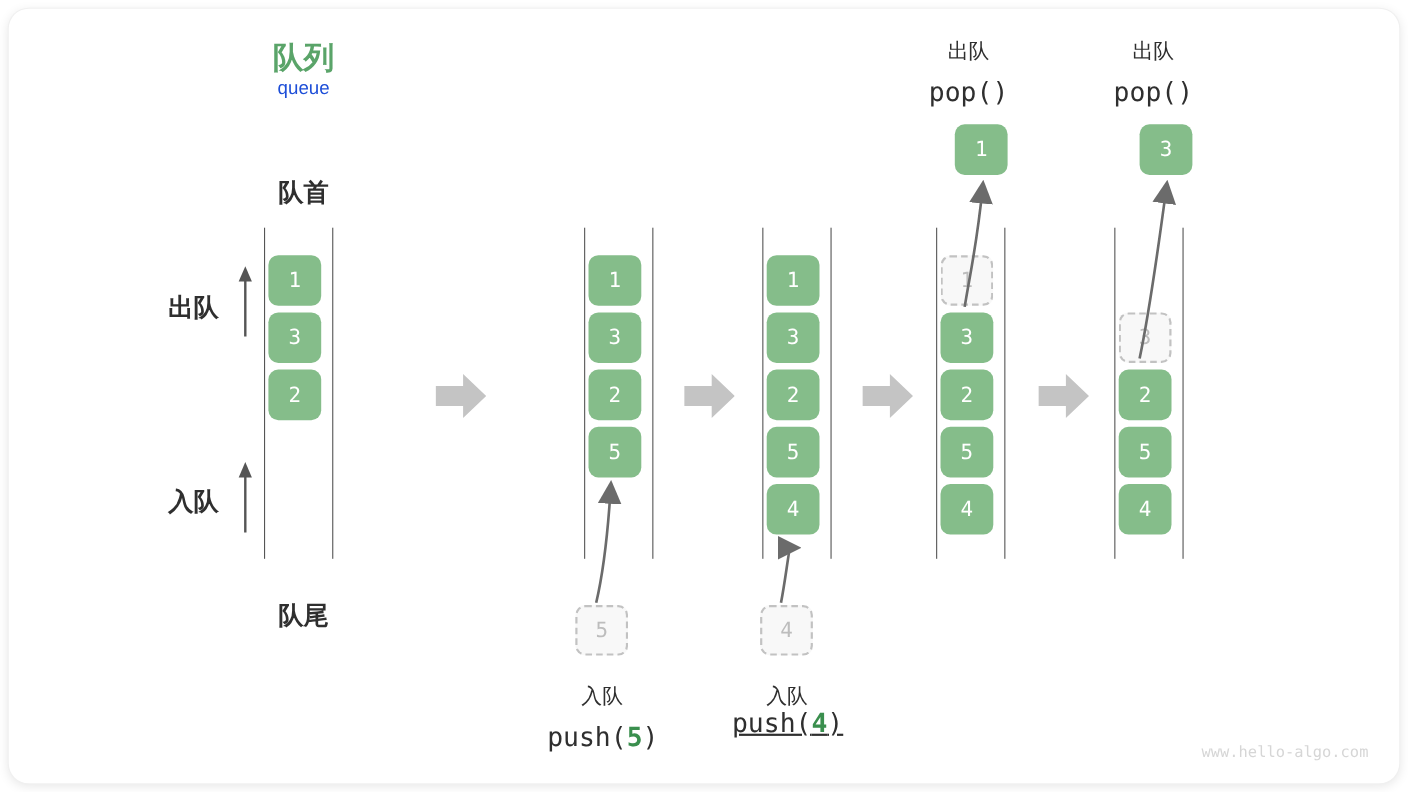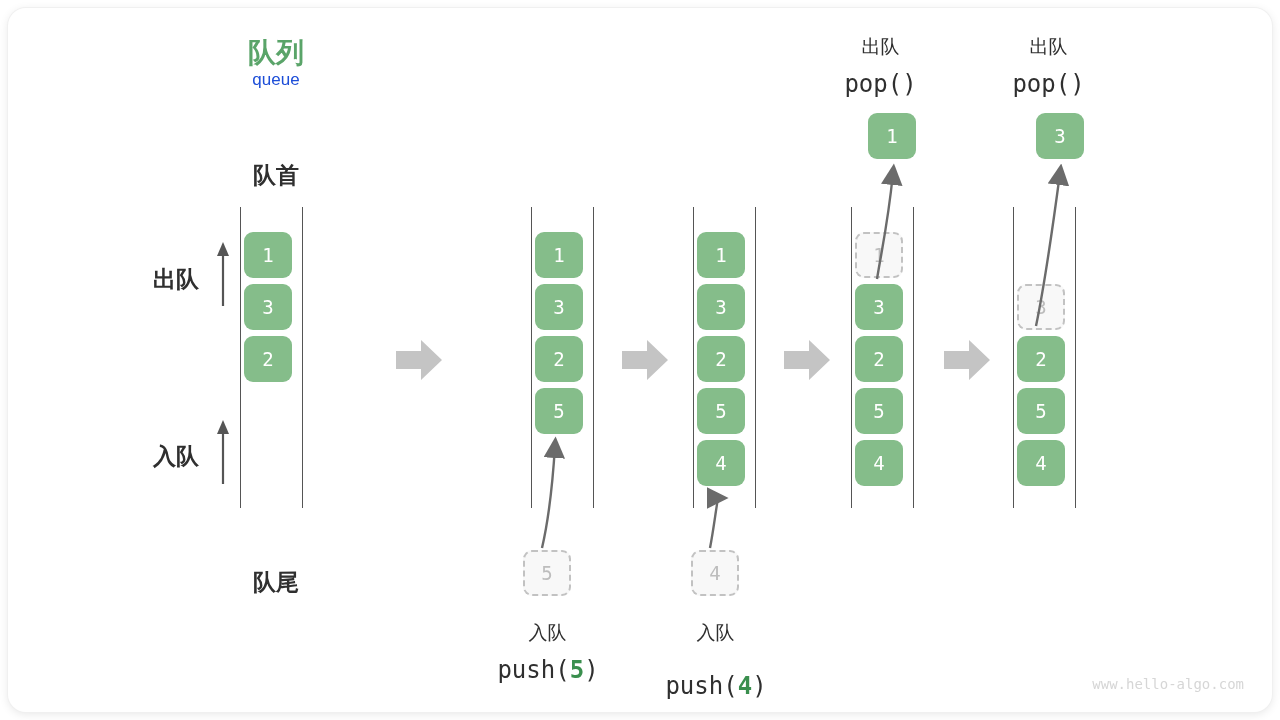--- a/index.html
+++ b/index.html
@@ -120,21 +120,21 @@
 </head>
 <body>
 
 <div id="stage">
   <div id="card">
 
     <div class="abs title-cn" style="left:228px; top:26px; width:80px; text-align:center;">队列</div>
     <div class="abs title-en" style="left:218px; top:62px; width:100px; text-align:center;">queue</div>
 
     <div class="abs label-bold" style="left:228px; top:152px; width:80px; text-align:center;">队首</div>
-    <div class="abs label-bold" style="left:228px; top:559px; width:80px; text-align:center;">队尾</div>
+    <div class="abs label-bold" style="left:228px; top:536px; width:80px; text-align:center;">队尾</div>
 
     <div class="abs label-bold" style="left:145px; top:256px;">出队</div>
     <div class="dir-arrow" style="left:205px; top:232px;">
       <svg width="20" height="68" viewBox="0 0 20 68">
         <line x1="10" y1="66" x2="10" y2="12" stroke="#555" stroke-width="2.2"></line>
         <path d="M10 2 L16 16 L4 16 Z" fill="#555"></path>
       </svg>
     </div>
 
     <div class="abs label-bold" style="left:145px; top:433px;">入队</div>
@@ -177,21 +177,21 @@
 
     <div class="rail" style="left:685px; top:199px; height:301px;"></div>
     <div class="rail" style="left:747px; top:199px; height:301px;"></div>
     <div class="cell" style="left:689px; top:224px;">1</div>
     <div class="cell" style="left:689px; top:276px;">3</div>
     <div class="cell" style="left:689px; top:328px;">2</div>
     <div class="cell" style="left:689px; top:380px;">5</div>
     <div class="cell" style="left:689px; top:432px;">4</div>
     <div class="cell ghost" style="left:683px; top:542px;">4</div>
     <div class="abs op-cn" style="left:655px; top:612px; width:105px;">入队</div>
-    <div class="abs op-code" style="left:638px; top:664px; width:140px;">
+    <div class="abs op-code" style="left:638px; top:635px; width:140px;text-decoration:underline;">
       <span>push(</span><span class="arg">4</span><span>)</span>
     </div>
 
     <div class="step-arrow" style="left:776px; top:330px;">
       <svg width="46" height="44" viewBox="0 0 46 44">
         <path d="M0 13 L25 13 L25 2 L46 22 L25 42 L25 31 L0 31 Z" fill="#c4c4c4"></path>
       </svg>
     </div>
 
     <div class="abs op-cn" style="left:820px; top:26px; width:105px;">出队</div>

